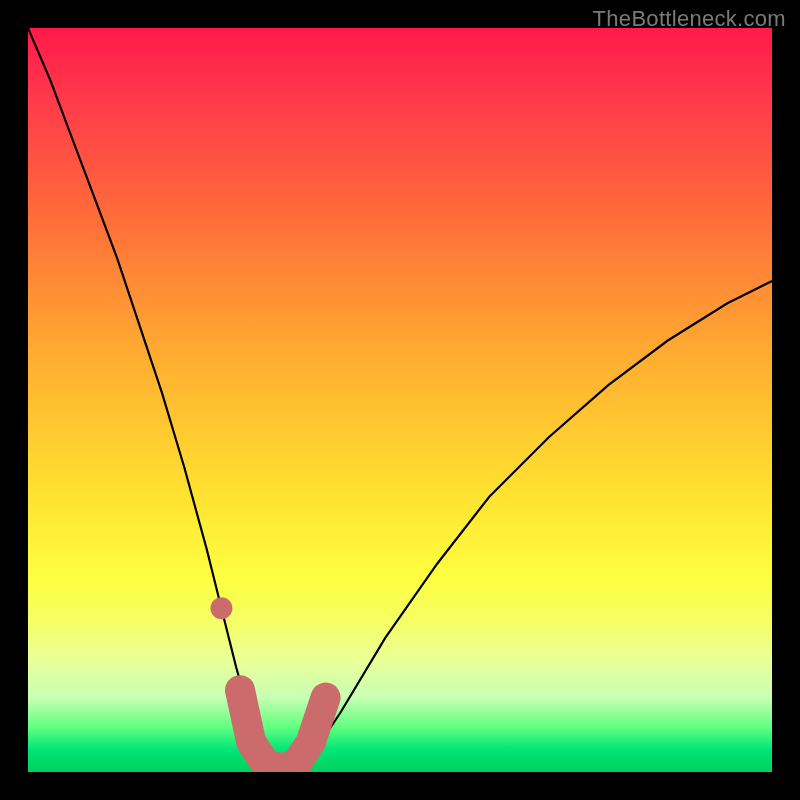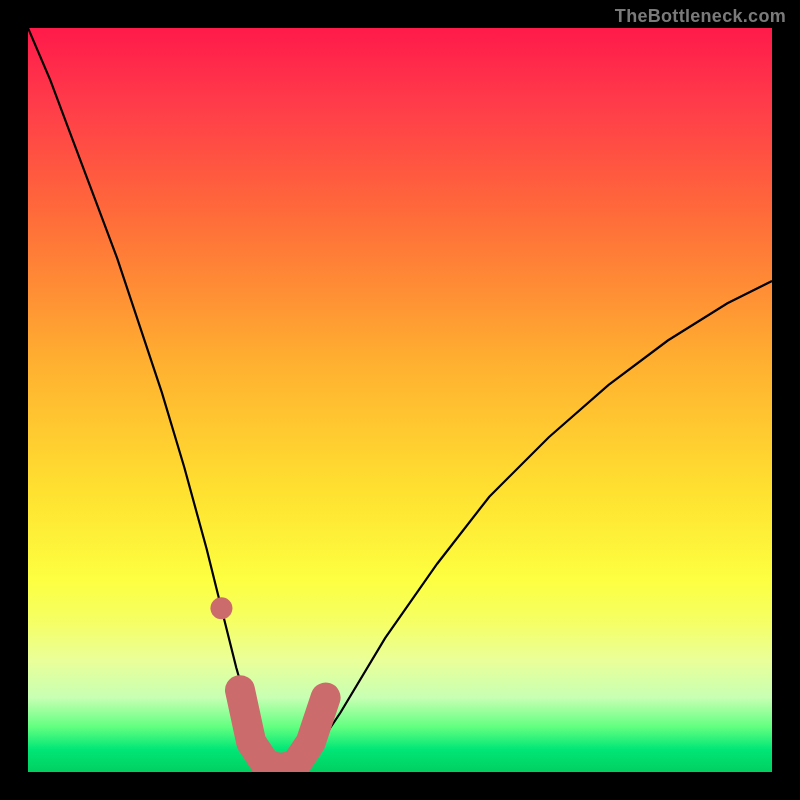--- a/index.html
+++ b/index.html
@@ -37,22 +37,22 @@
       #c8ffb3 90%,
       #60ff80 94%,
       #00e676 97%,
       #00d060 100%);
   }
   .watermark {
     position: absolute;
     top: 6px;
     right: 14px;
     color: #7a7a7a;
-    font-size: 18px;
-    font-weight: 700;
+    font-size: 22px;
+    font-weight: 400;
     letter-spacing: 0.3px;
   }
   svg.curve-layer {
     position: absolute;
     top: 0;
     left: 0;
     width: 744px;
     height: 744px;
   }
 </style>

